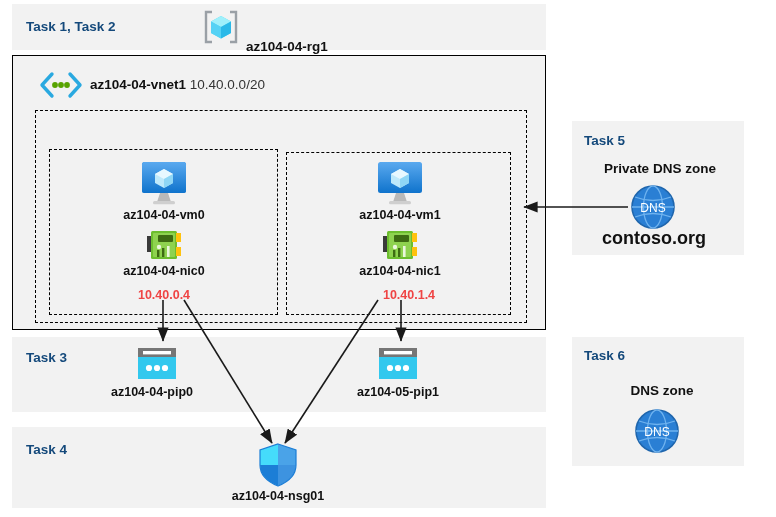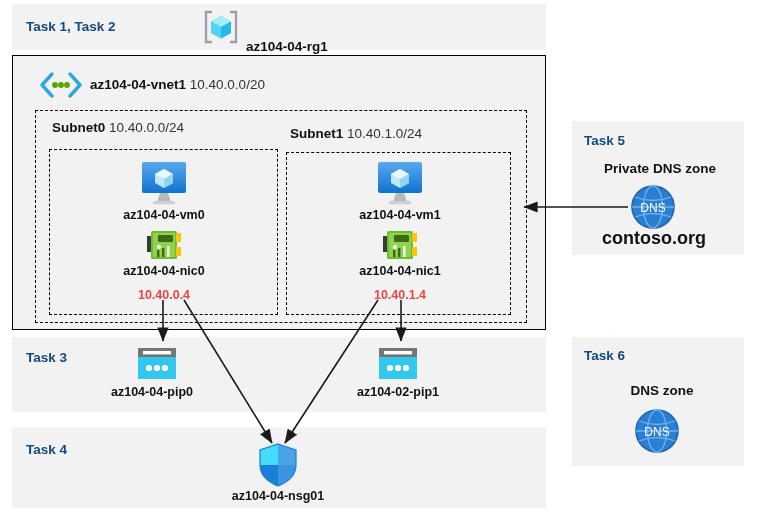--- a/index.html
+++ b/index.html
@@ -129,23 +129,20 @@
       <circle cx="31" cy="15" r="2.9" fill="#57a300"></circle>
     </svg>
   </div>
 
   <div class="res-title" style="left:90px; top:77px;">
     <b>az104-04-vnet1</b><span>&nbsp;</span><span class="addr">10.40.0.0/20</span>
   </div>
 
   <div class="dashed-box" style="left:35px; top:110px; width:492px; height:213px;"></div>
 
-  <div class="res-title" style="left:52px; top:120px;">
-    <b>Subnet0</b><span>&nbsp;</span><span class="addr">10.40.0.0/24</span>
-  </div>
 
   <div class="dashed-box" style="left:49px; top:149px; width:229px; height:166px;"></div>
 
   <div class="icon" style="left:136px; top:160px;">
     <svg width="56" height="46" viewBox="0 0 56 46">
       <rect x="6" y="2" width="44" height="31" rx="2.5" fill="#1b84dd"></rect>
       <rect x="6" y="2" width="44" height="31" rx="2.5" fill="url(#vmgrad0)"></rect>
       <defs>
         <linearGradient id="vmgrad0" x1="0" y1="0" x2="0" y2="1">
           <stop offset="0%" stop-color="#5aa9ef"></stop>
@@ -173,23 +170,20 @@
       <circle cx="14" cy="19" r="2.2" fill="#eaf7dc"></circle>
       <rect x="12" y="22" width="2.4" height="7" fill="#3d6b12"></rect>
       <rect x="17" y="20" width="2.4" height="9" fill="#3d6b12"></rect>
       <rect x="22" y="18" width="2.6" height="11" fill="#eaf7dc"></rect>
     </svg>
   </div>
 
   <div class="node-label" style="left:164px; top:264px;">az104-04-nic0</div>
   <div class="node-sub" style="left:164px; top:288px;">10.40.0.4</div>
 
-  <div class="res-title" style="left:290px; top:126px;">
-    <b>Subnet1</b><span>&nbsp;</span><span class="addr">10.40.1.0/24</span>
-  </div>
 
   <div class="dashed-box" style="left:286px; top:152px; width:225px; height:163px;"></div>
 
   <div class="icon" style="left:372px; top:160px;">
     <svg width="56" height="46" viewBox="0 0 56 46">
       <rect x="6" y="2" width="44" height="31" rx="2.5" fill="url(#vmgrad1)"></rect>
       <defs>
         <linearGradient id="vmgrad1" x1="0" y1="0" x2="0" y2="1">
           <stop offset="0%" stop-color="#5aa9ef"></stop>
           <stop offset="100%" stop-color="#0f73cc"></stop>
@@ -214,21 +208,21 @@
       <rect x="31" y="19" width="5" height="9" fill="#ffc20e"></rect>
       <rect x="13" y="7" width="15" height="7" rx="1" fill="#3d6b12"></rect>
       <circle cx="14" cy="19" r="2.2" fill="#eaf7dc"></circle>
       <rect x="12" y="22" width="2.4" height="7" fill="#3d6b12"></rect>
       <rect x="17" y="20" width="2.4" height="9" fill="#3d6b12"></rect>
       <rect x="22" y="18" width="2.6" height="11" fill="#eaf7dc"></rect>
     </svg>
   </div>
 
   <div class="node-label" style="left:400px; top:264px;">az104-04-nic1</div>
-  <div class="node-sub" style="left:400px; top:288px;">10.40.1.4</div>
+  <div class="node-sub" style="left:409px; top:288px;">10.40.1.4</div>
 
   <div class="panel" style="left:12px; top:337px; width:534px; height:75px;"></div>
 
   <div class="task-label" style="left:26px; top:350px;">Task 3</div>
 
   <div class="icon" style="left:134px; top:346px;">
     <svg width="46" height="36" viewBox="0 0 46 36">
       <rect x="4" y="2" width="38" height="9" fill="#767676"></rect>
       <rect x="9" y="5" width="28" height="3.4" fill="#ffffff"></rect>
       <rect x="4" y="11" width="38" height="22" fill="#32c8ee"></rect>
@@ -244,21 +238,21 @@
     <svg width="46" height="36" viewBox="0 0 46 36">
       <rect x="4" y="2" width="38" height="9" fill="#767676"></rect>
       <rect x="9" y="5" width="28" height="3.4" fill="#ffffff"></rect>
       <rect x="4" y="11" width="38" height="22" fill="#32c8ee"></rect>
       <circle cx="15" cy="22" r="3.1" fill="#ffffff"></circle>
       <circle cx="23" cy="22" r="3.1" fill="#ffffff"></circle>
       <circle cx="31" cy="22" r="3.1" fill="#ffffff"></circle>
     </svg>
   </div>
 
-  <div class="node-label" style="left:398px; top:385px;">az104-02-pip1</div>
+  <div class="node-label" style="left:398px; top:385px;">az104-05-pip1</div>
 
   <div class="panel" style="left:12px; top:427px; width:534px; height:81px;"></div>
 
   <div class="task-label" style="left:26px; top:442px;">Task 4</div>
 
   <div class="icon" style="left:258px; top:443px;">
     <svg width="40" height="44" viewBox="0 0 40 44">
       <defs>
         <clipPath id="shieldclip">
           <path d="M20 1 L38 7 V22 C38 32 30 39 20 43 C10 39 2 32 2 22 V7 Z"></path>

